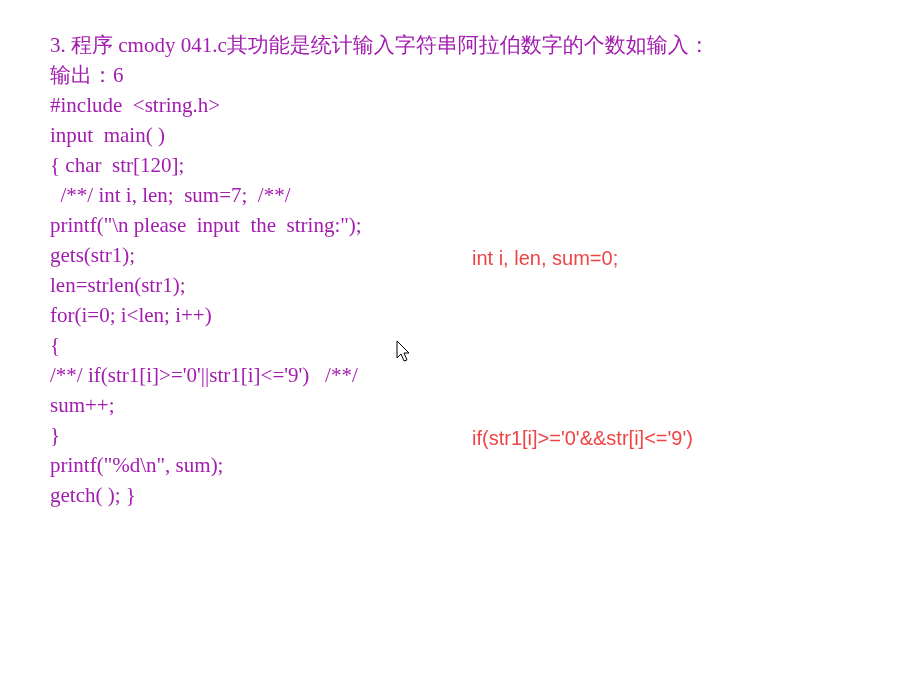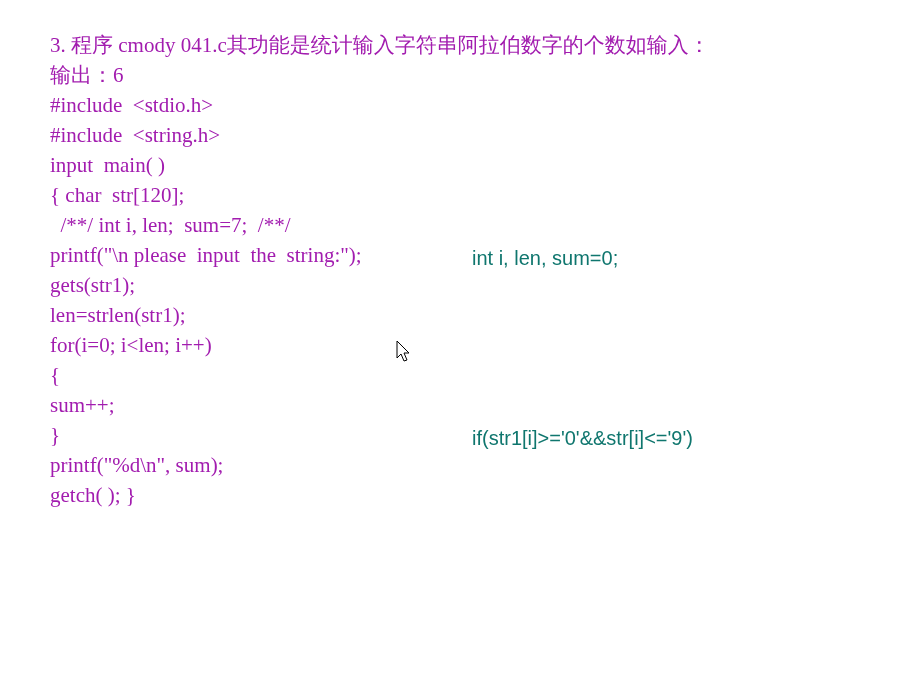--- a/index.html
+++ b/index.html
@@ -23,21 +23,21 @@
       font-size: 21px;
       line-height: 30px;
       color: #a21caf;
       white-space: pre;
     }
     .indent1 {
       padding-left: 36px;
     }
     .annotation {
       position: absolute;
-      color: #0f766e;
+      color: #ef4444;
       font-size: 20px;
       font-family: Arial, sans-serif;
     }
     .ann1 {
       top: 247px;
       left: 472px;
     }
     .ann2 {
       top: 427px;
       left: 472px;
@@ -49,30 +49,30 @@
       width: 16px;
       height: 24px;
     }
   </style>
 </head>
 <body>
 
 <div class="content">
   <div class="line"><span>3.</span> <span>程序 cmody 041.c其功能是统计输入字符串阿拉伯数字的个数如输入：</span></div>
   <div class="line">输出：6</div>
-  <div class="line">#include  &lt;stdio.h&gt;</div>
   <div class="line">#include  &lt;string.h&gt;</div>
   <div class="line">input  main( )</div>
   <div class="line">{ char  str[120];</div>
   <div class="line">  /**/ int i, len;  sum=7;  /**/</div>
   <div class="line">printf("\n please  input  the  string:");</div>
   <div class="line">gets(str1);</div>
   <div class="line">len=strlen(str1);</div>
   <div class="line">for(i=0; i&lt;len; i++)</div>
   <div class="line">{</div>
+  <div class="line">/**/ if(str1[i]&gt;='0'||str1[i]&lt;='9')   /**/</div>
   <div class="line">sum++;</div>
   <div class="line">}</div>
   <div class="line">printf("%d\n", sum);</div>
   <div class="line">getch( ); }</div>
 
   <div class="annotation ann1">int  i,  len, sum=0;</div>
   <div class="annotation ann2">if(str1[i]&gt;='0'&amp;&amp;str[i]&lt;='9')</div>
 
   <svg class="cursor" viewBox="0 0 16 24">
     <path d="M 1 1 L 1 18 L 5 14 L 8 21 L 11 20 L 8 13 L 13 13 Z" fill="#ffffff" stroke="#000000" stroke-width="1"></path>

